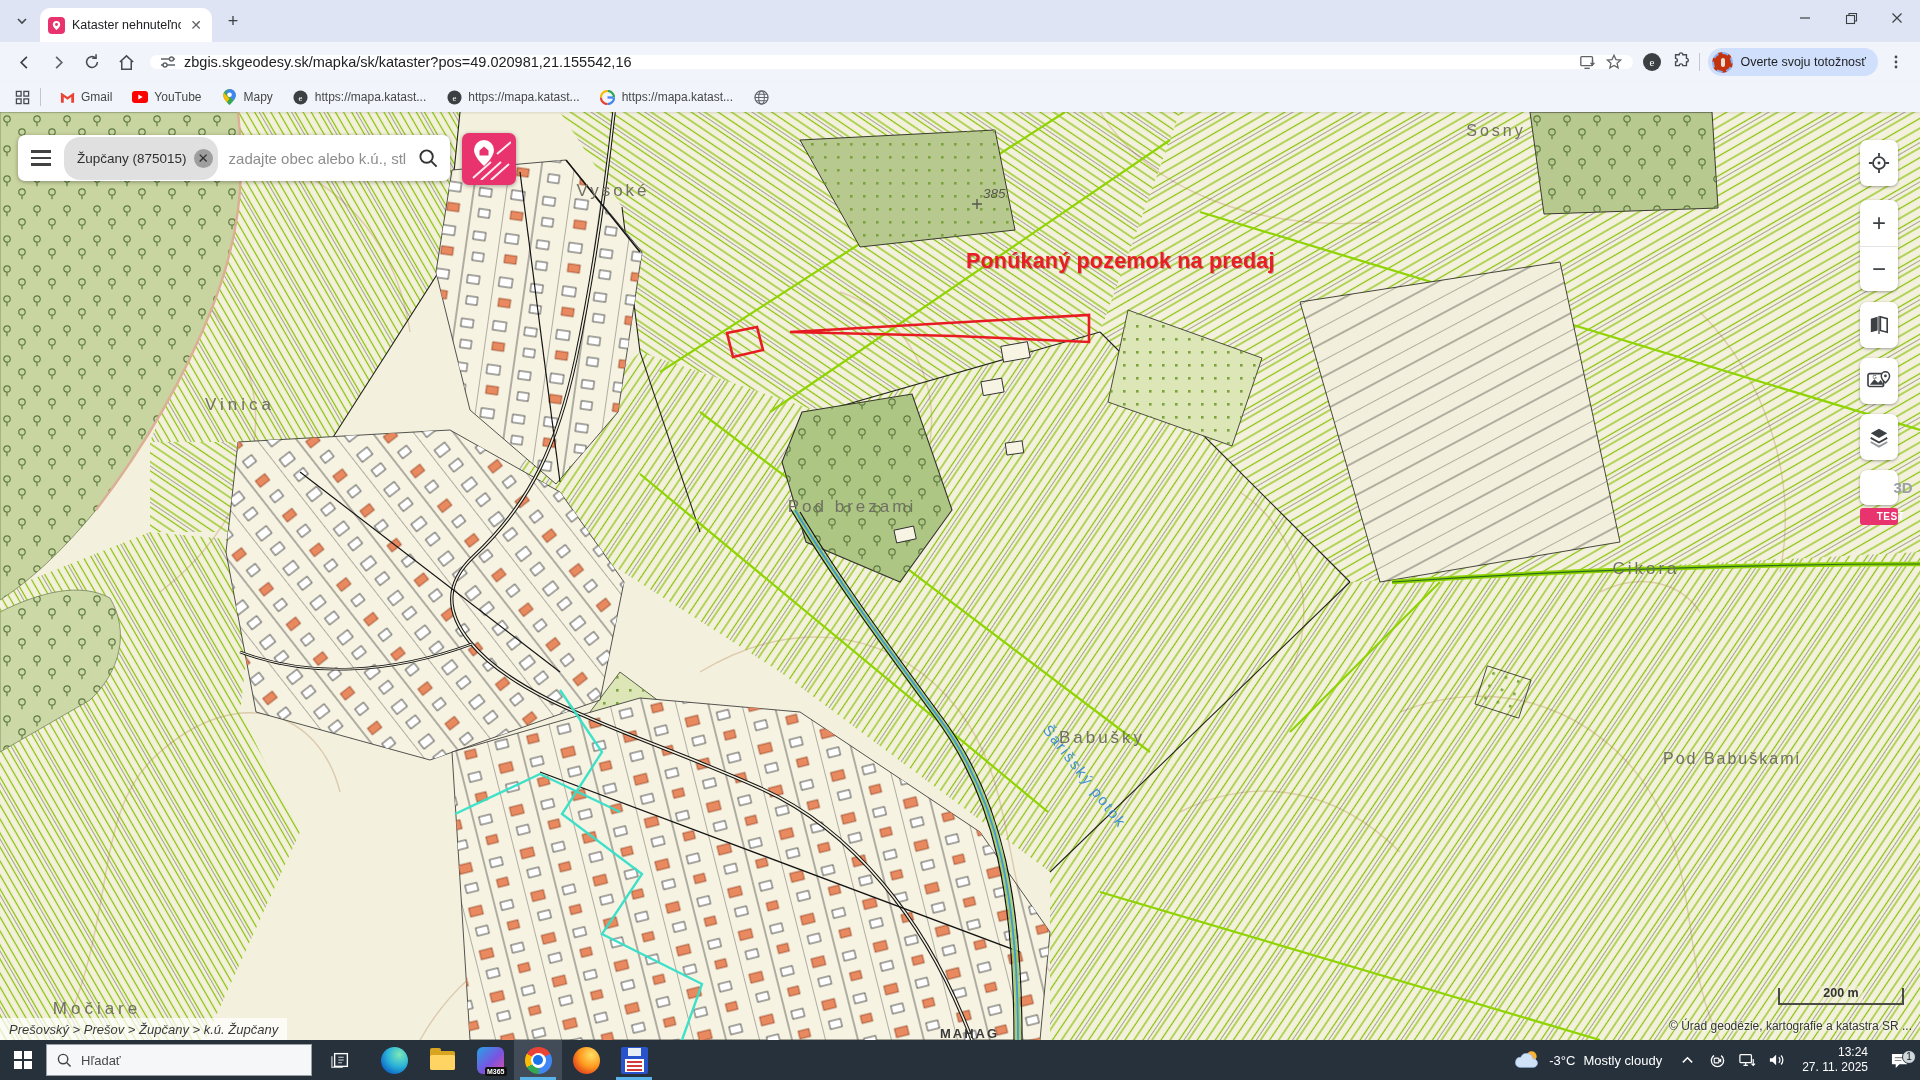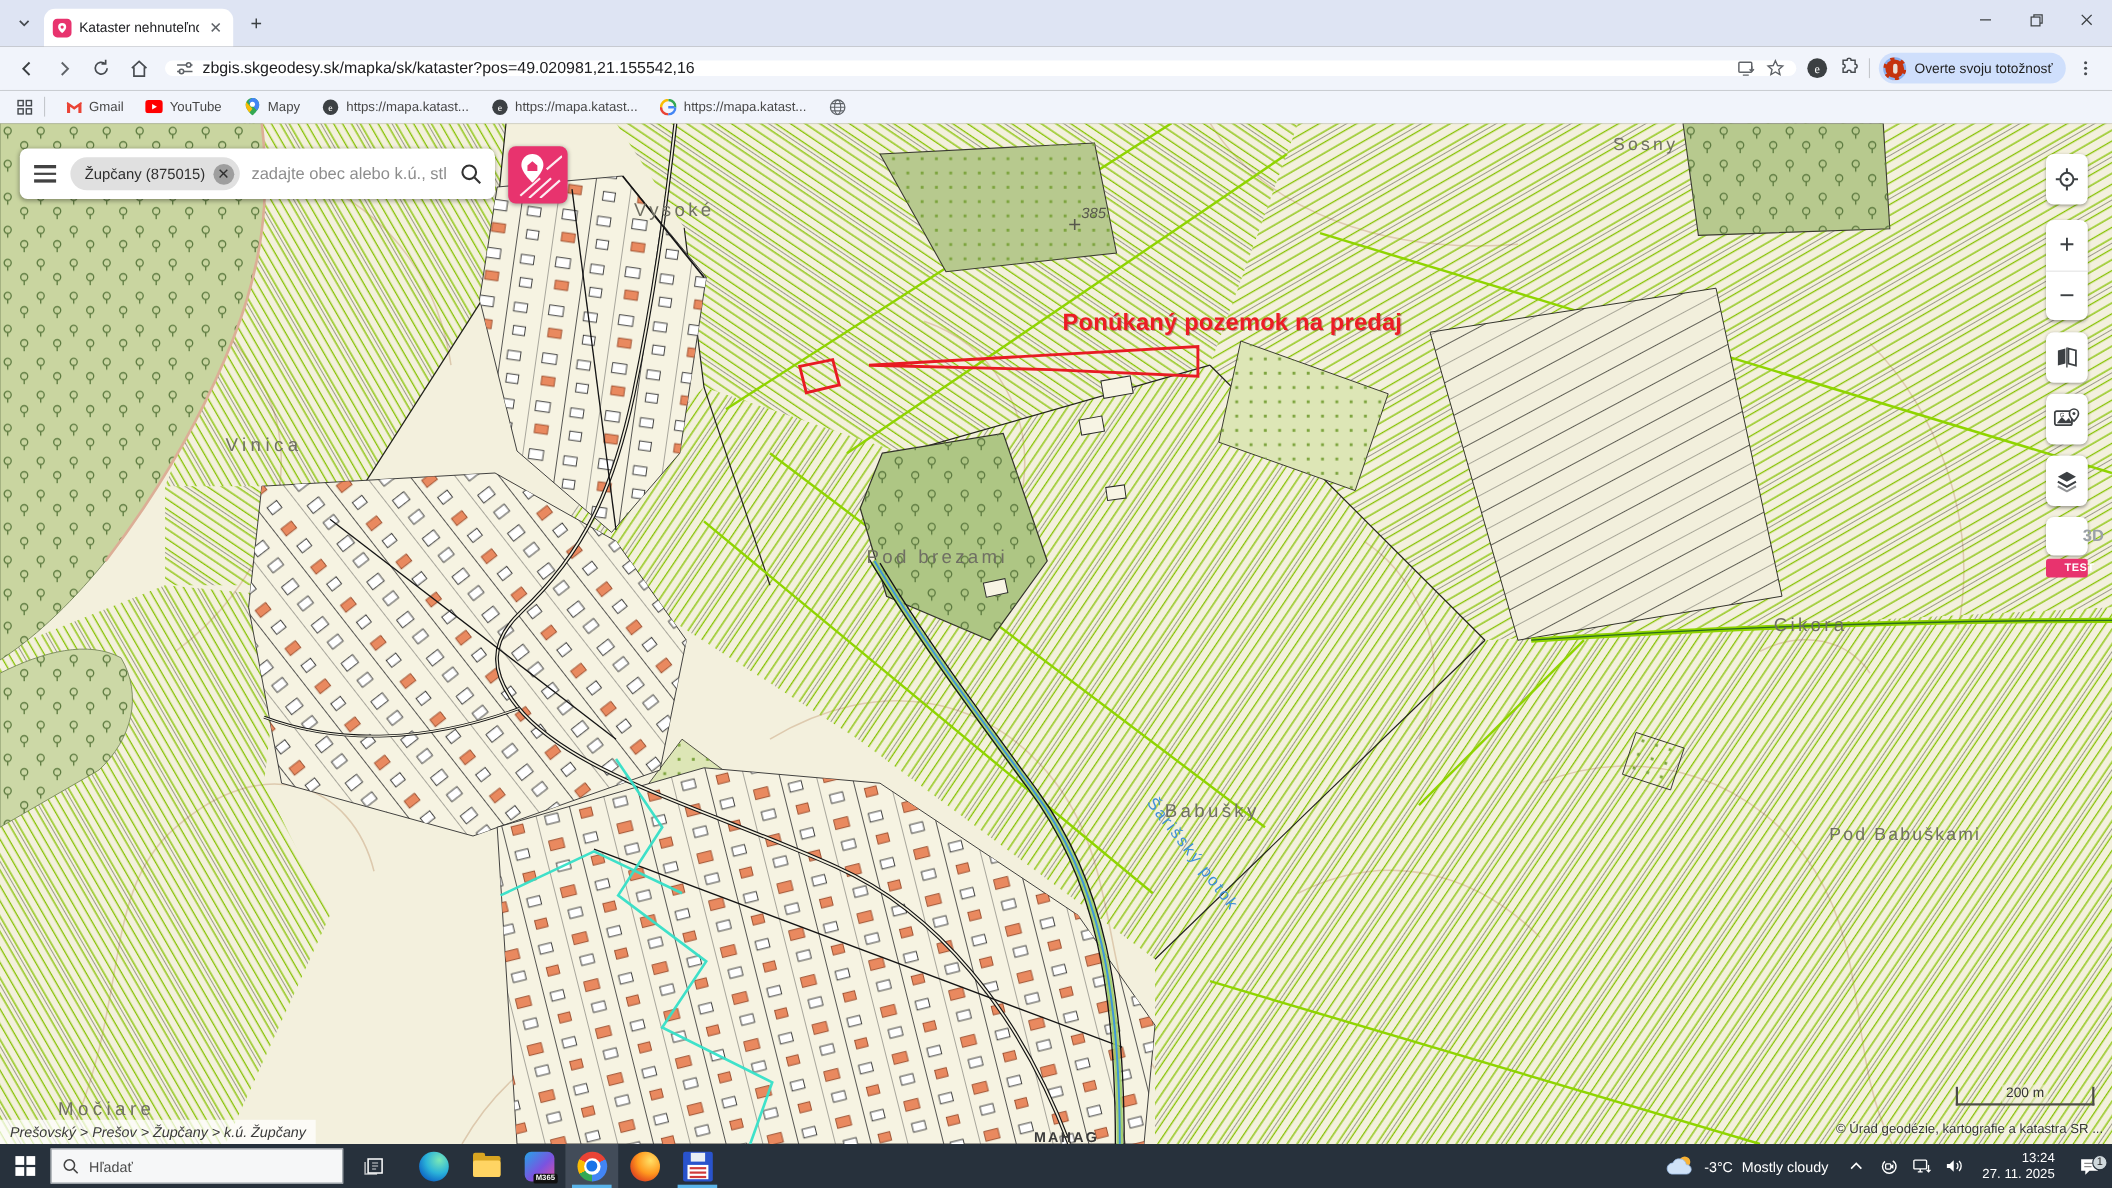--- a/index.html
+++ b/index.html
@@ -29,40 +29,40 @@
   .bm{display:flex;align-items:center;gap:6px;padding:2px 8px;border-radius:6px;}
   .bm span{font-size:12px;color:#474747;white-space:nowrap;}
   .bm-ic{width:16px;height:16px;display:flex;align-items:center;justify-content:center;flex:none;}
   
   .map{position:relative;width:1920px;height:928px;background:#f3f0dd;overflow:hidden;}
   .map svg.base{position:absolute;left:0;top:0;}
   .searchbar{position:absolute;left:18px;top:23px;width:432px;height:46px;background:#fff;border-radius:7px;
     box-shadow:0 1px 4px rgba(0,0,0,.35);display:flex;align-items:center;z-index:10;}
   .hamburger{width:46px;display:flex;flex-direction:column;gap:4px;align-items:center;}
   .hamburger i{display:block;width:20px;height:2.5px;background:#424242;}
-  .chip{height:30px;background:#e0e0e0;border-radius:16px;display:flex;align-items:center;gap:7px;padding:0 5px 0 13px;}
+  .chip{height:43px;background:#e0e0e0;border-radius:16px;display:flex;align-items:center;gap:7px;padding:0 5px 0 13px;}
   .chip span{font-size:13.5px;color:#2f2f2f;white-space:nowrap;}
   .chip-x{width:19px;height:19px;border-radius:50%;background:#9e9e9e;color:#fff;font-size:12px;display:flex;align-items:center;justify-content:center;}
   .search-ph{font-size:15px;color:#8d8d8d;margin-left:11px;flex:1;white-space:nowrap;overflow:hidden;}
   .mag{width:44px;display:flex;justify-content:center;color:#333;}
   .mapka-logo{position:absolute;left:462px;top:21px;width:54px;height:52px;border-radius:7px;background:#e8336e;
     box-shadow:0 1px 4px rgba(0,0,0,.35);z-index:10;display:flex;align-items:center;justify-content:center;}
   .ctrls{position:absolute;left:1860px;top:0;width:40px;z-index:10;}
   .ctile{position:absolute;left:0;width:38px;background:#fff;border-radius:7px;box-shadow:0 1px 3px rgba(0,0,0,.35);
     display:flex;align-items:center;justify-content:center;color:#3c4043;}
   .ctile.split2{flex-direction:column;}
   .czoom{height:45px;width:100%;display:flex;align-items:center;justify-content:center;font-size:24px;color:#3c4043;}
   .czoom+.czoom{border-top:1px solid #e3e3e3;}
   .threed{font-size:15px;font-weight:bold;color:#9aa0a6;margin-left:48px;}
   .testbadge{position:absolute;left:0;width:38px;height:17px;background:#e8336e;color:#fff;font-size:10px;font-weight:bold;
     border-radius:3px;display:flex;align-items:center;justify-content:center;letter-spacing:.5px;padding-left:23px;}
   .annotation{position:absolute;left:966px;top:137px;font-size:21.5px;font-weight:bold;color:#ec1c24;
-    letter-spacing:.2px;text-shadow:1px 1px 0 rgba(90,20,10,.35);z-index:6;white-space:nowrap;margin-top:32px;}
+    letter-spacing:.2px;text-shadow:1px 1px 0 rgba(90,20,10,.35);z-index:6;white-space:nowrap;}
   .scalebar{position:absolute;left:1778px;top:876px;width:126px;height:17px;border-left:2px solid #4b4b46;
-    border-right:2px solid #4b4b46;border-bottom:2px solid #4b4b46;z-index:6;display:flex;justify-content:center;}
+    border-right:2px solid #4b4b46;border-bottom:2px solid #4b4b46;z-index:6;display:flex;justify-content:center;font-weight:bold;}
   .scalebar span{font-size:12.5px;color:#333;margin-top:-2px;background:rgba(243,240,221,.5);padding:0 4px;}
   .copyright{position:absolute;right:8px;top:907px;font-size:12px;color:#333;z-index:6;
     text-shadow:0 0 3px #fff,0 0 3px #fff;}
   .breadcrumb{position:absolute;left:0;top:906px;height:22px;background:rgba(255,255,255,.72);z-index:6;
     display:flex;align-items:center;padding:0 9px;font-size:13px;color:#3a3a3a;white-space:nowrap;font-style:italic;}
   
   .taskbar{height:40px;background:#27313c;display:flex;align-items:stretch;color:#fff;position:relative;}
   .tb-btn{width:46px;display:flex;align-items:center;justify-content:center;position:relative;flex:none;}
   .start-grid{display:grid;grid-template-columns:8px 8px;grid-template-rows:8px 8px;gap:2px;}
   .start-grid i{background:#fff;display:block;}

